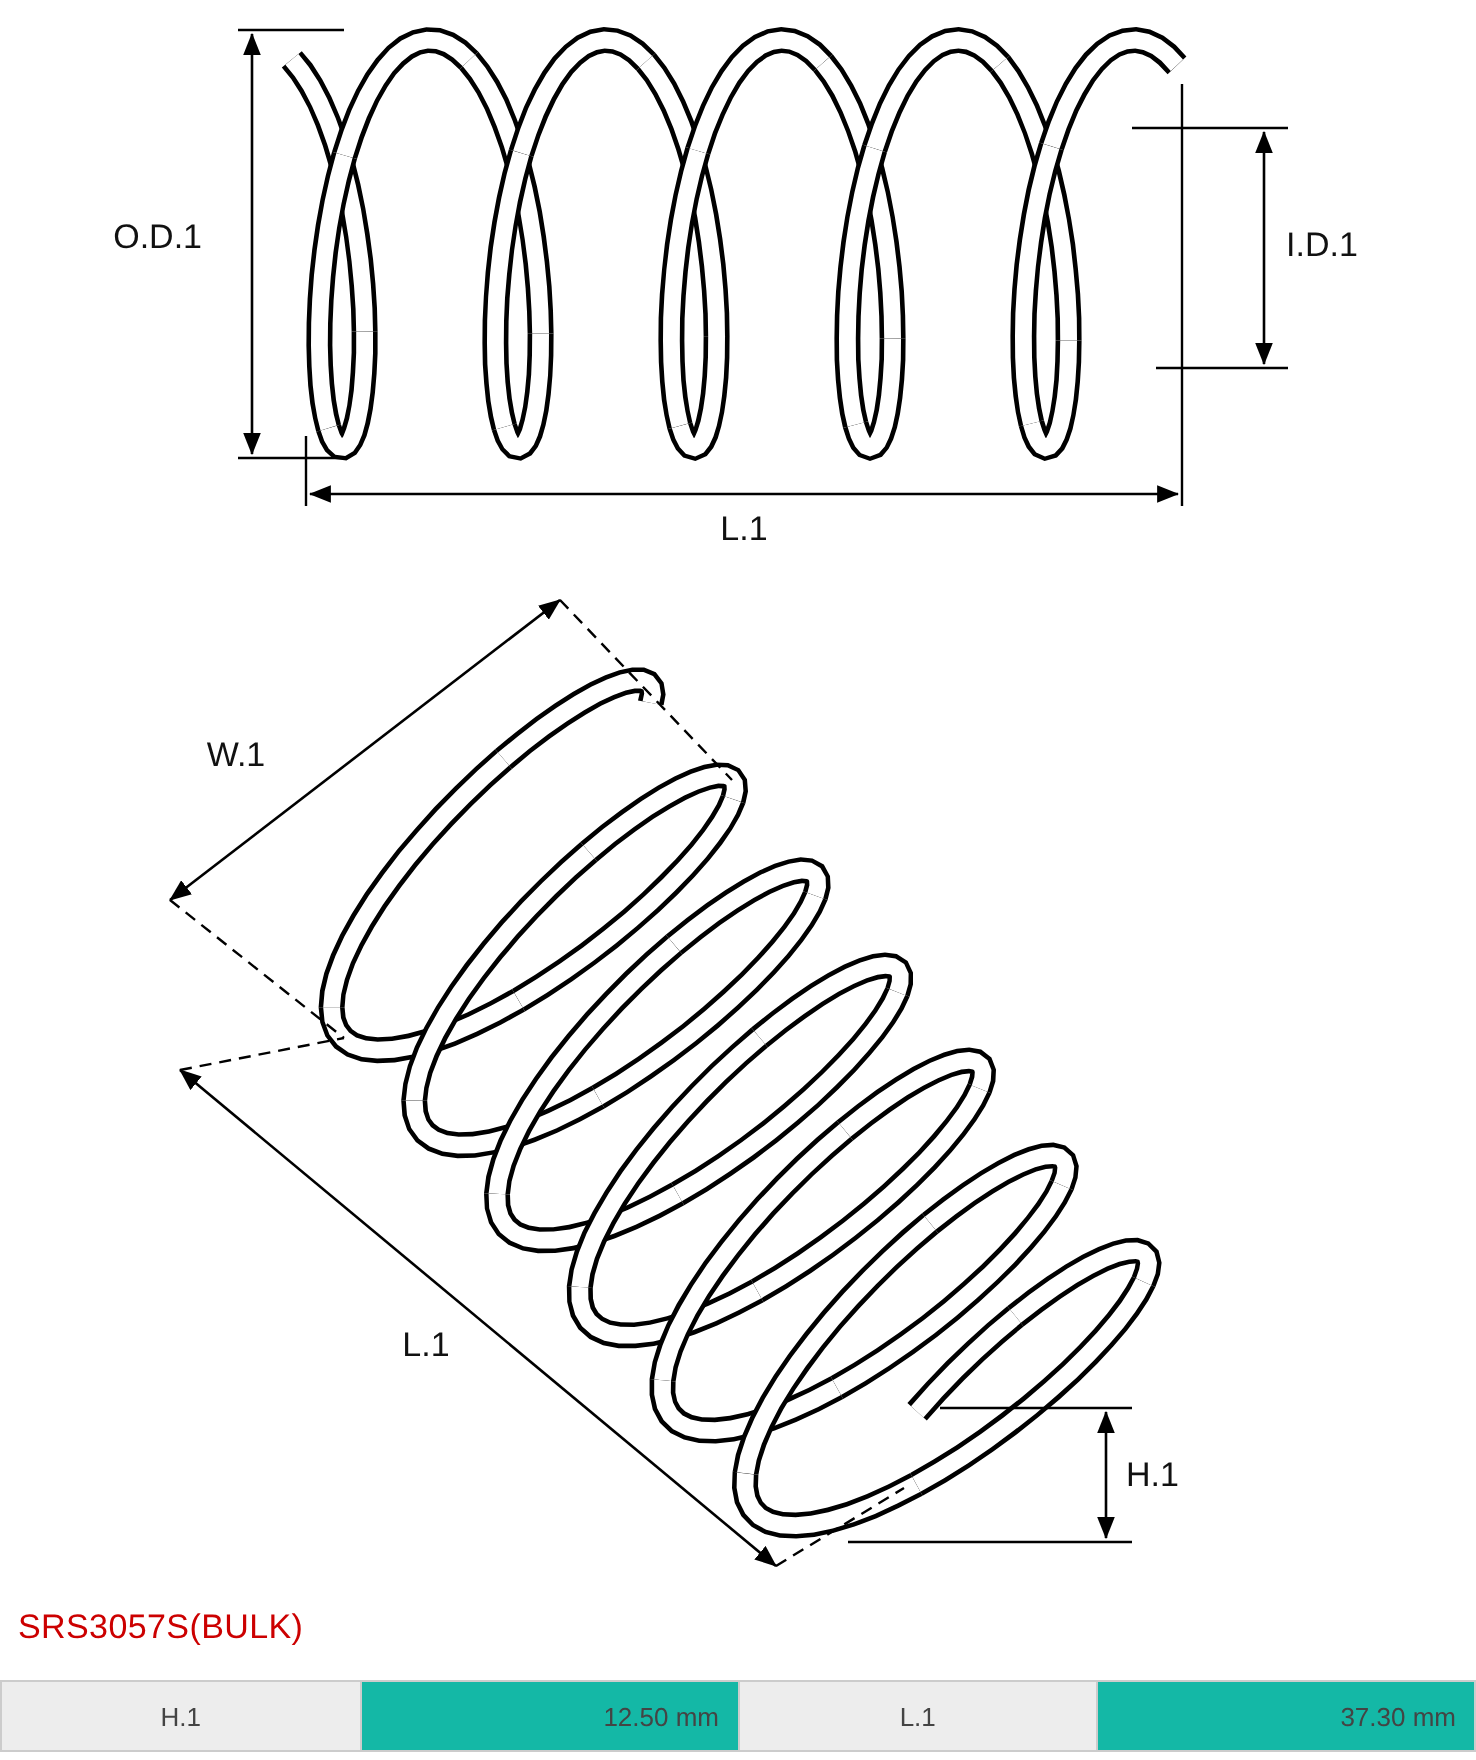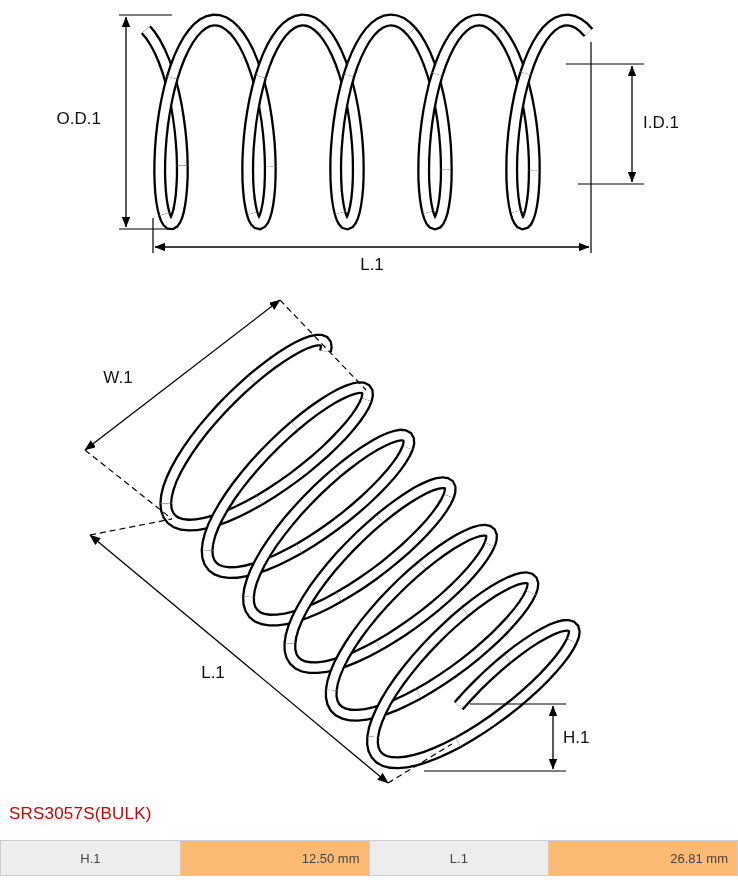--- a/index.html
+++ b/index.html
@@ -19,21 +19,21 @@
   .spec-table{
     position:absolute;top:840px;left:0;width:738px;height:36px;
     display:flex;box-sizing:border-box;border:1px solid #cccccc;
   }
   .spec-cell{
     flex:1;display:flex;align-items:center;box-sizing:border-box;
     border-left:1px solid #cccccc;font-size:13px;color:#444444;
   }
   .spec-cell:first-child{border-left:none;}
   .spec-cell.key{background:#ededed;justify-content:center;}
-  .spec-cell.value{background:#fdba74;justify-content:flex-end;padding-right:9px;text-align:center;}
+  .spec-cell.value{background:#14b8a6;justify-content:flex-end;padding-right:9px;text-align:center;}
 </style>
 </head>
 <body>
 
 <div class="page">
 
   <svg class="diagram-svg" width="738" height="800" viewBox="0 0 738 800">
     <defs>
       <marker id="arrowhead" viewBox="0 0 10 8" refX="9.5" refY="4" markerWidth="11" markerHeight="8.8" markerUnits="userSpaceOnUse" orient="auto-start-reverse">
         <path d="M0,0 L10,4 L0,8 Z" fill="#000000"></path>
@@ -173,16 +173,16 @@
     <text x="213" y="678" text-anchor="middle">L.1</text>
     <text x="563" y="743" text-anchor="start">H.1</text>
   </svg>
 
   <div class="part-number">SRS3057S(BULK)</div>
 
   <div class="spec-table">
     <div class="spec-cell key">H.1</div>
     <div class="spec-cell value">12.50 mm</div>
     <div class="spec-cell key">L.1</div>
-    <div class="spec-cell value">26.81 mm</div>
+    <div class="spec-cell value">37.30 mm</div>
   </div>
 
 </div>
 
 </body></html>

